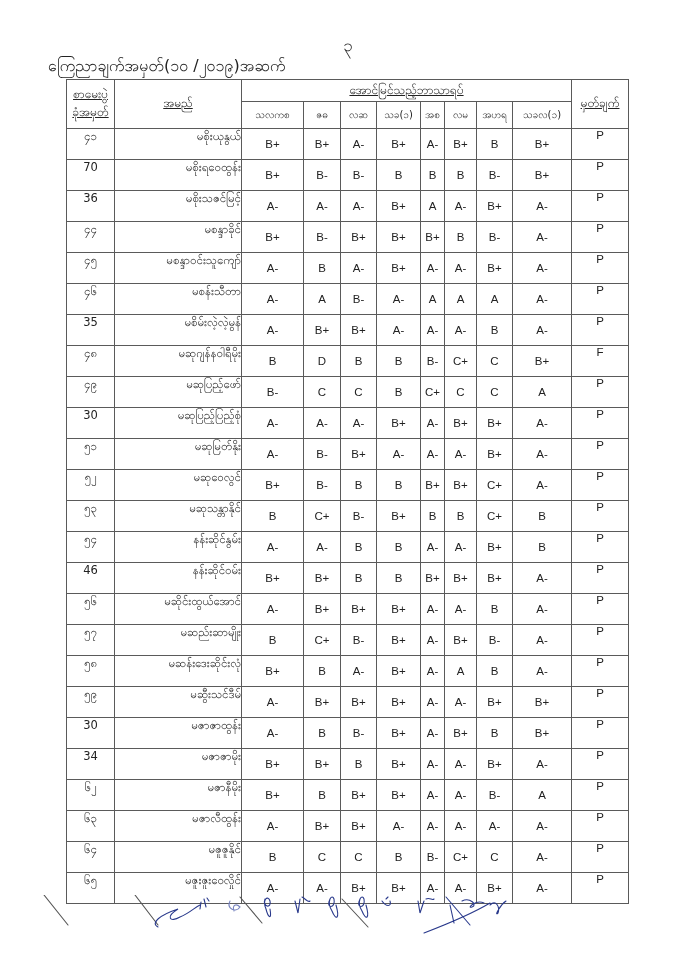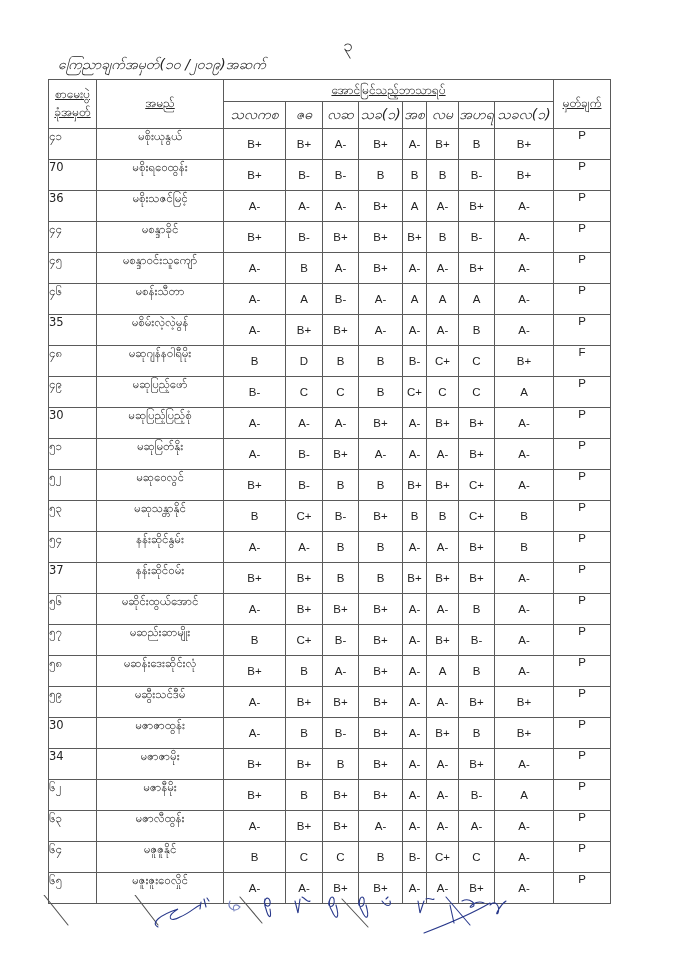--- a/index.html
+++ b/index.html
@@ -1,35 +1,35 @@
 <!DOCTYPE html>
 <html><head>
 <meta charset="utf-8">
 <style>
   html, body { margin: 0; padding: 0; }
   body {
     width: 696px; height: 960px; background: #ffffff; position: relative;
     overflow: hidden; font-family: "DejaVu Sans", sans-serif; color: #222;
   }
   .page-num { position: absolute; left: 0; width: 696px; top: 34px; text-align: center; font-size: 17px; color: #333; }
-  .doc-title { position: absolute; left: 58px; top: 55px; font-size: 14px; color: #222; white-space: nowrap; font-style: italic; }
+  .doc-title { position: absolute; left: 48px; top: 55px; font-size: 16px; color: #222; white-space: nowrap; }
   table.grades {
-    position: absolute; left: 48px; top: 79px; border-collapse: collapse;
+    position: absolute; left: 66px; top: 79px; border-collapse: collapse;
     table-layout: fixed; width: 501px;
   }
   table.grades td, table.grades th {
     border: 1px solid #5a5a5a; padding: 0; font-weight: normal; overflow: hidden;
   }
   th { font-size: 12px; color: #222; }
   th u { text-decoration: underline; }
   .h1 th { height: 21px; }
-  .h2 th { height: 26px; font-size: 14px; font-style: italic; }
+  .h2 th { height: 26px; font-size: 10px; }
   tr.row td { height: 30px; font-size: 11.5px; }
-  td.no { vertical-align: top; padding-top: 3px; font-size: 12px; }
-  td.name { text-align: center; vertical-align: top; padding: 3px 0 0 6px; font-size: 12px; white-space: nowrap; }
+  td.no { text-align: center; vertical-align: top; padding-top: 3px; font-size: 12px; }
+  td.name { text-align: right; vertical-align: top; padding: 3px 0 0 6px; font-size: 12px; white-space: nowrap; }
   td.g { text-align: center; vertical-align: middle; padding-top: 6px; font-family: "Liberation Sans", sans-serif; font-size: 11.5px; }
   td.r { text-align: center; vertical-align: top; padding-top: 3px; font-family: "Liberation Sans", sans-serif; font-size: 11.5px; }
   .sig-area { position: absolute; left: 0; top: 895px; width: 696px; height: 60px; }
   .sig-area svg { width: 696px; height: 60px; }
 </style>
 </head>
 <body>
 
 <div class="page-num">၃</div>
 <div class="doc-title">ကြေညာချက်အမှတ်(၁၀ /၂၀၁၉)အဆက်</div>
@@ -246,21 +246,21 @@
         <td class="g">A-</td>
         <td class="g">B</td>
         <td class="g">B</td>
         <td class="g">A-</td>
         <td class="g">A-</td>
         <td class="g">B+</td>
         <td class="g">B</td>
         <td class="r">P</td>
       </tr>
       <tr class="row">
-        <td class="no">37</td>
+        <td class="no">46</td>
         <td class="name">နန်းဆိုင်ဝမ်း</td>
         <td class="g">B+</td>
         <td class="g">B+</td>
         <td class="g">B</td>
         <td class="g">B</td>
         <td class="g">B+</td>
         <td class="g">B+</td>
         <td class="g">B+</td>
         <td class="g">A-</td>
         <td class="r">P</td>

